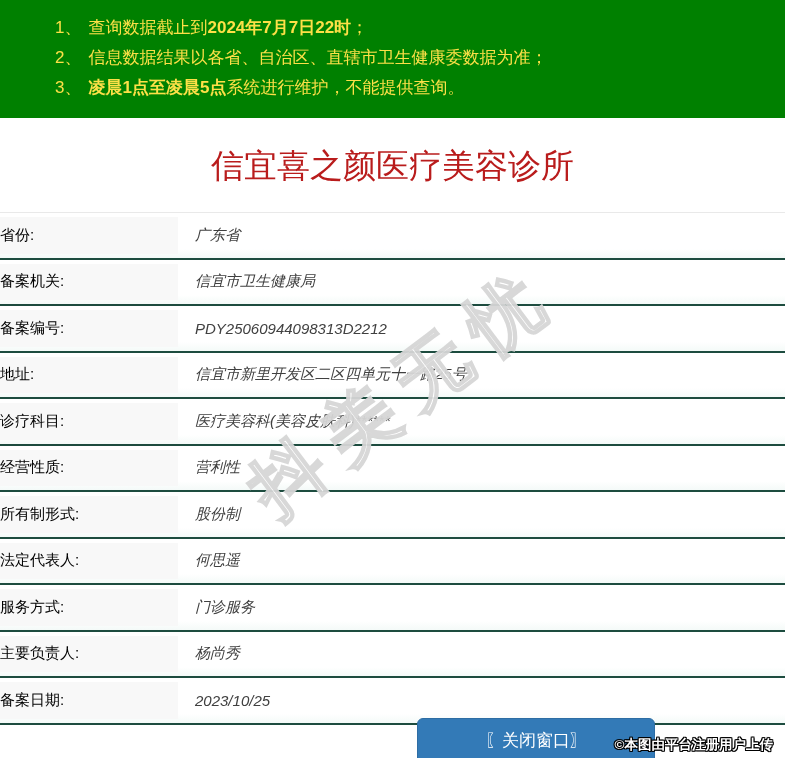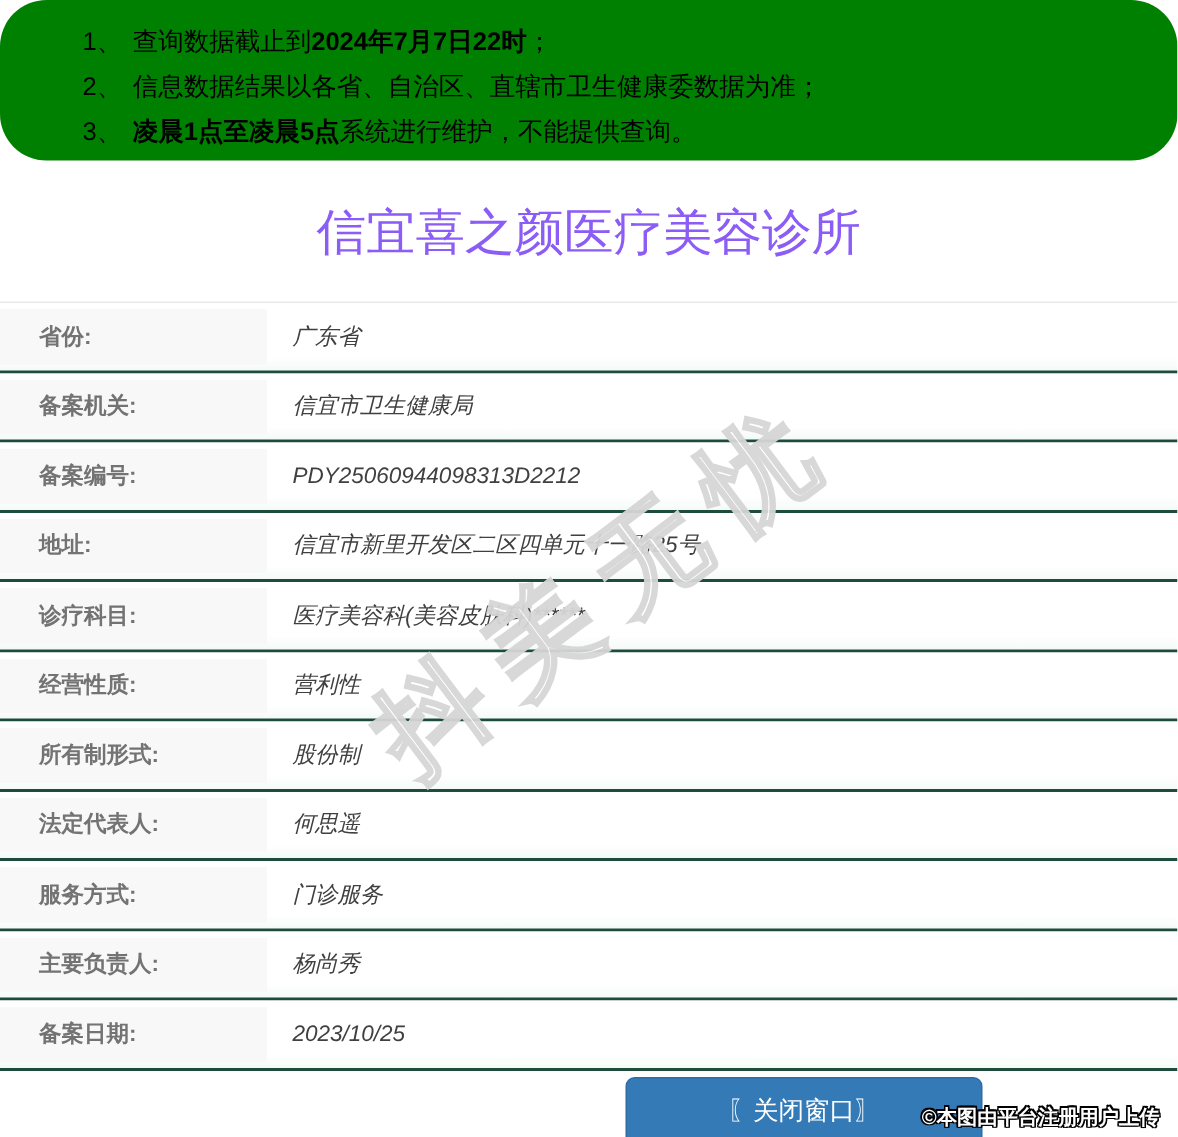--- a/index.html
+++ b/index.html
@@ -6,67 +6,65 @@
   body {
     width: 785px; height: 758px;
     position: relative; overflow: hidden;
     background: #ffffff;
     font-family: "Liberation Sans", "DejaVu Sans", sans-serif;
   }
 
   
   .notice-bar {
     background: #008000;
-    color: #000000;
-    padding: 13px 15px 4px 55px;
-    border-radius: 31px;
+    color: #fde047;
+    padding: 13px 15px 15px 55px;
   }
   .notice-line {
     font-size: 17px;
     line-height: 30px;
     white-space: nowrap;
   }
   .notice-num { margin-right: 7px; }
   .notice-line b { font-weight: 700; }
 
   
   .page-title {
     margin: 26px 0 0 0;
     text-align: center;
     font-size: 33px;
     font-weight: 400;
-    color: #8b5cf6;
+    color: #b91c1c;
     white-space: nowrap;
   }
 
   
   .info-table {
     margin-top: 23px;
     border-top: 1px solid #e9e9e9;
   }
   .info-row {
     display: flex;
     align-items: stretch;
     height: 44.5px;
     border-bottom: 2px solid #1d4c3f;
     background: linear-gradient(to bottom, #ffffff 80%, #f4faf8 100%);
   }
   .cell-label {
     flex: 0 0 178px;
     box-sizing: border-box;
     display: flex;
     align-items: center;
-    padding-left: 26px;
+    padding-left: 0;
     background: #f8f8f8;
     background-clip: padding-box;
     border-top: 4px solid rgba(255,255,255,0);
     border-bottom: 4px solid rgba(255,255,255,0);
     font-size: 15px;
-    color: #737373;
-    font-weight: bold;
+    color: #000000;
   }
   .cell-value {
     flex: 1;
     display: flex;
     align-items: center;
     padding-left: 17px;
     font-size: 15px;
     color: #404040;
     font-style: italic;
   }

